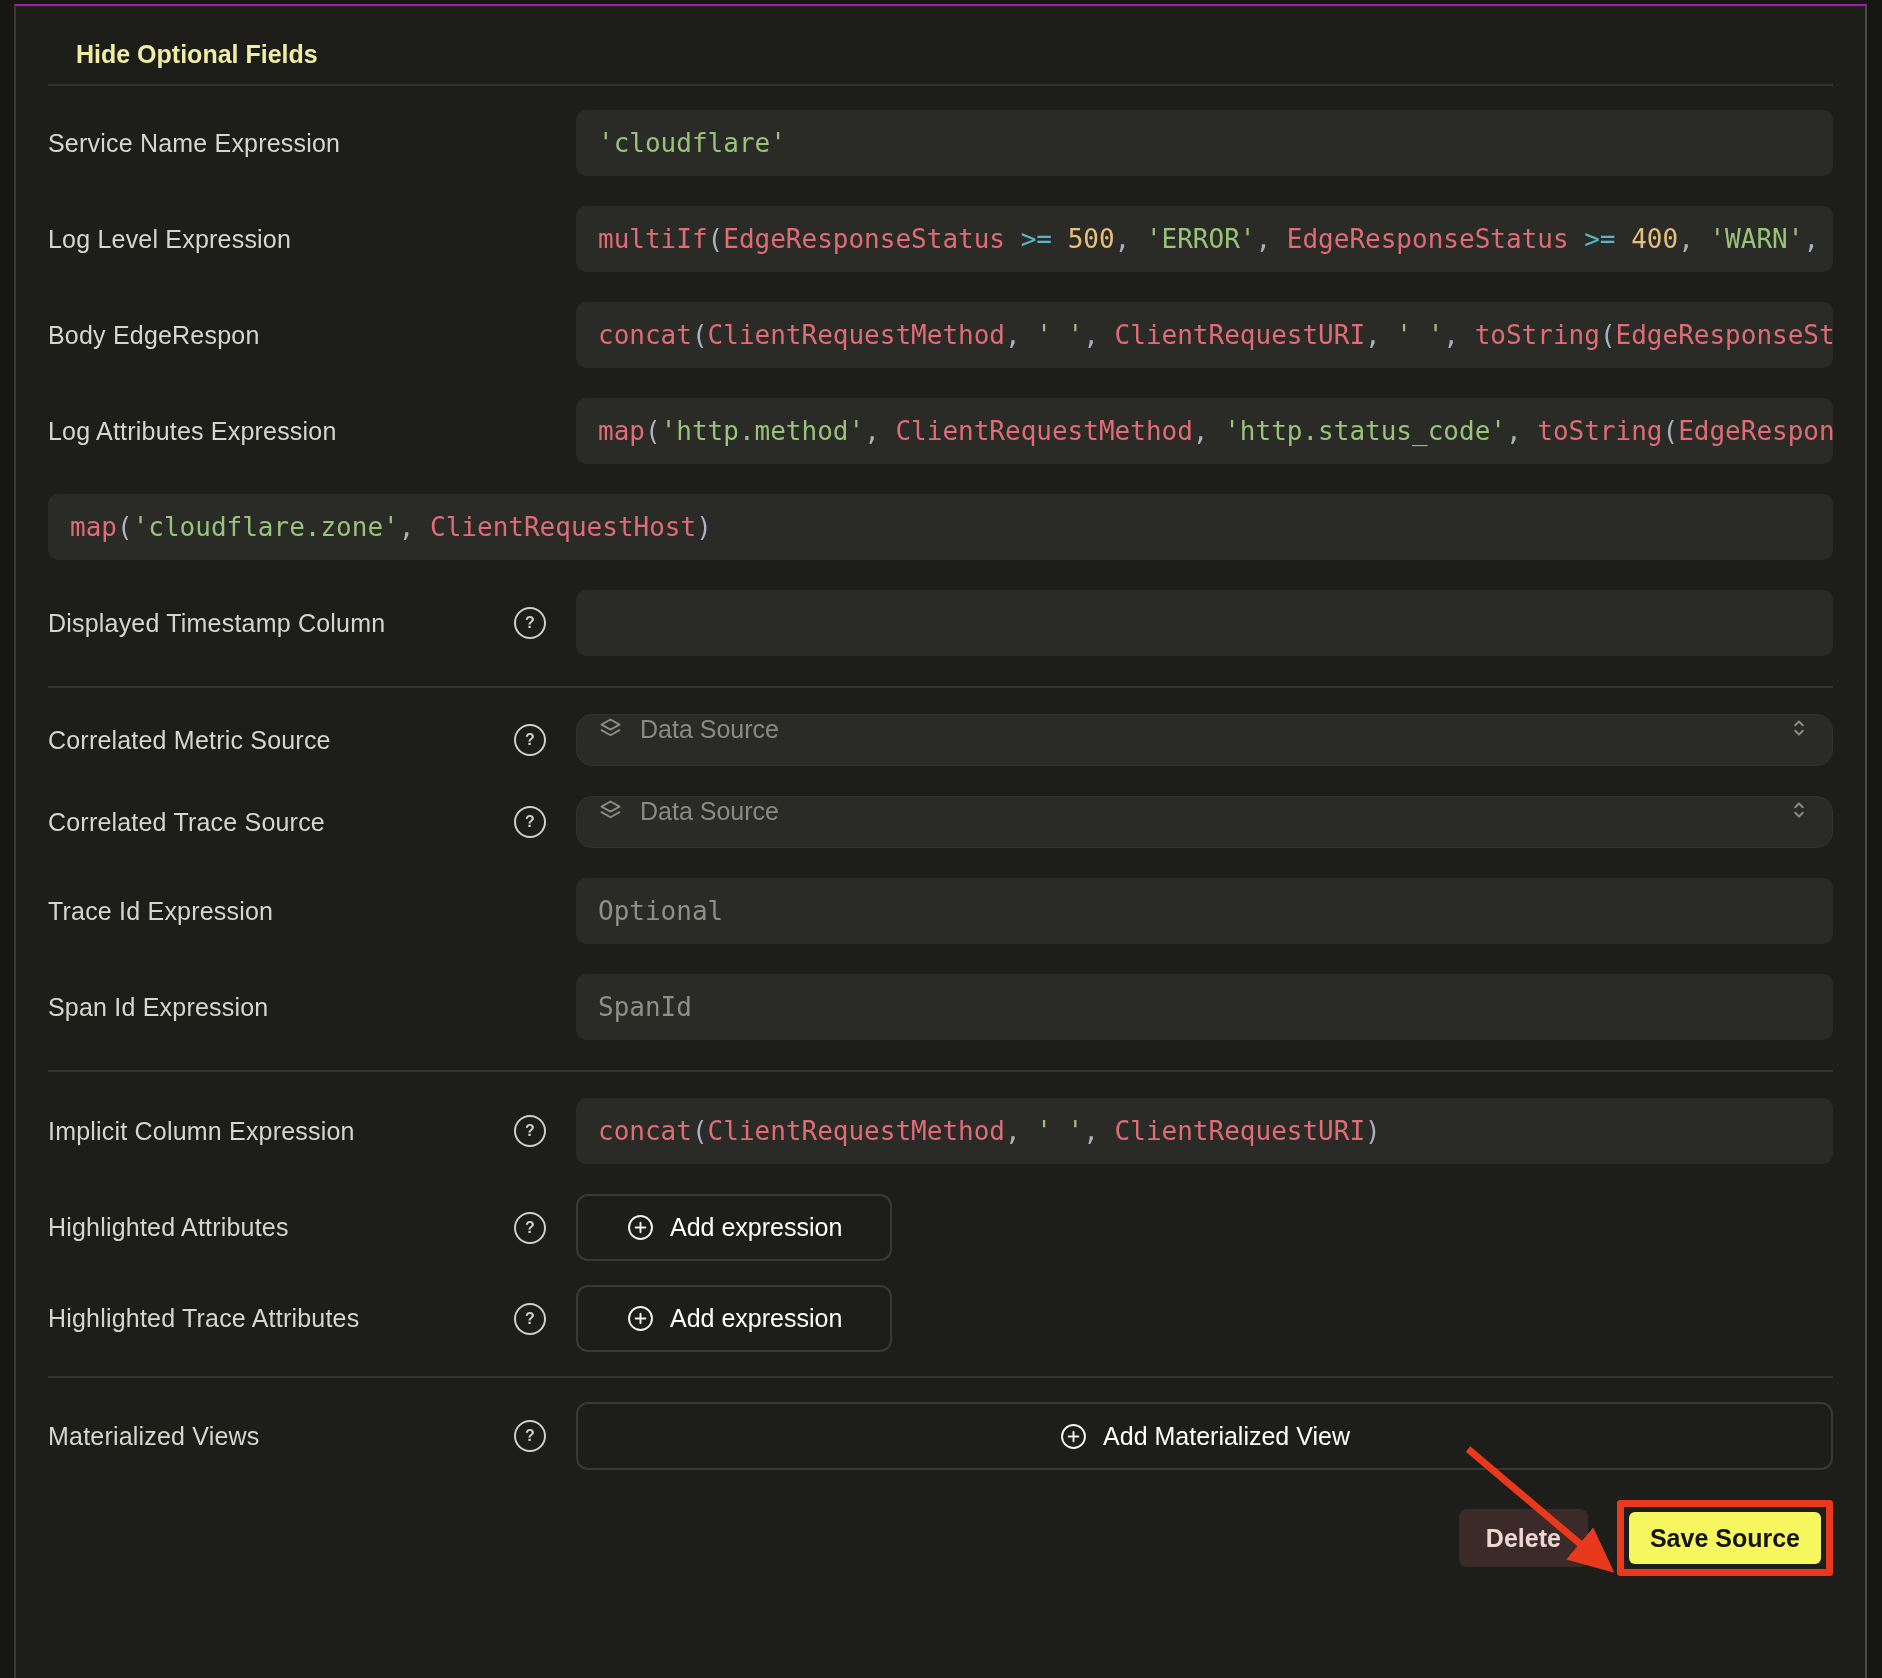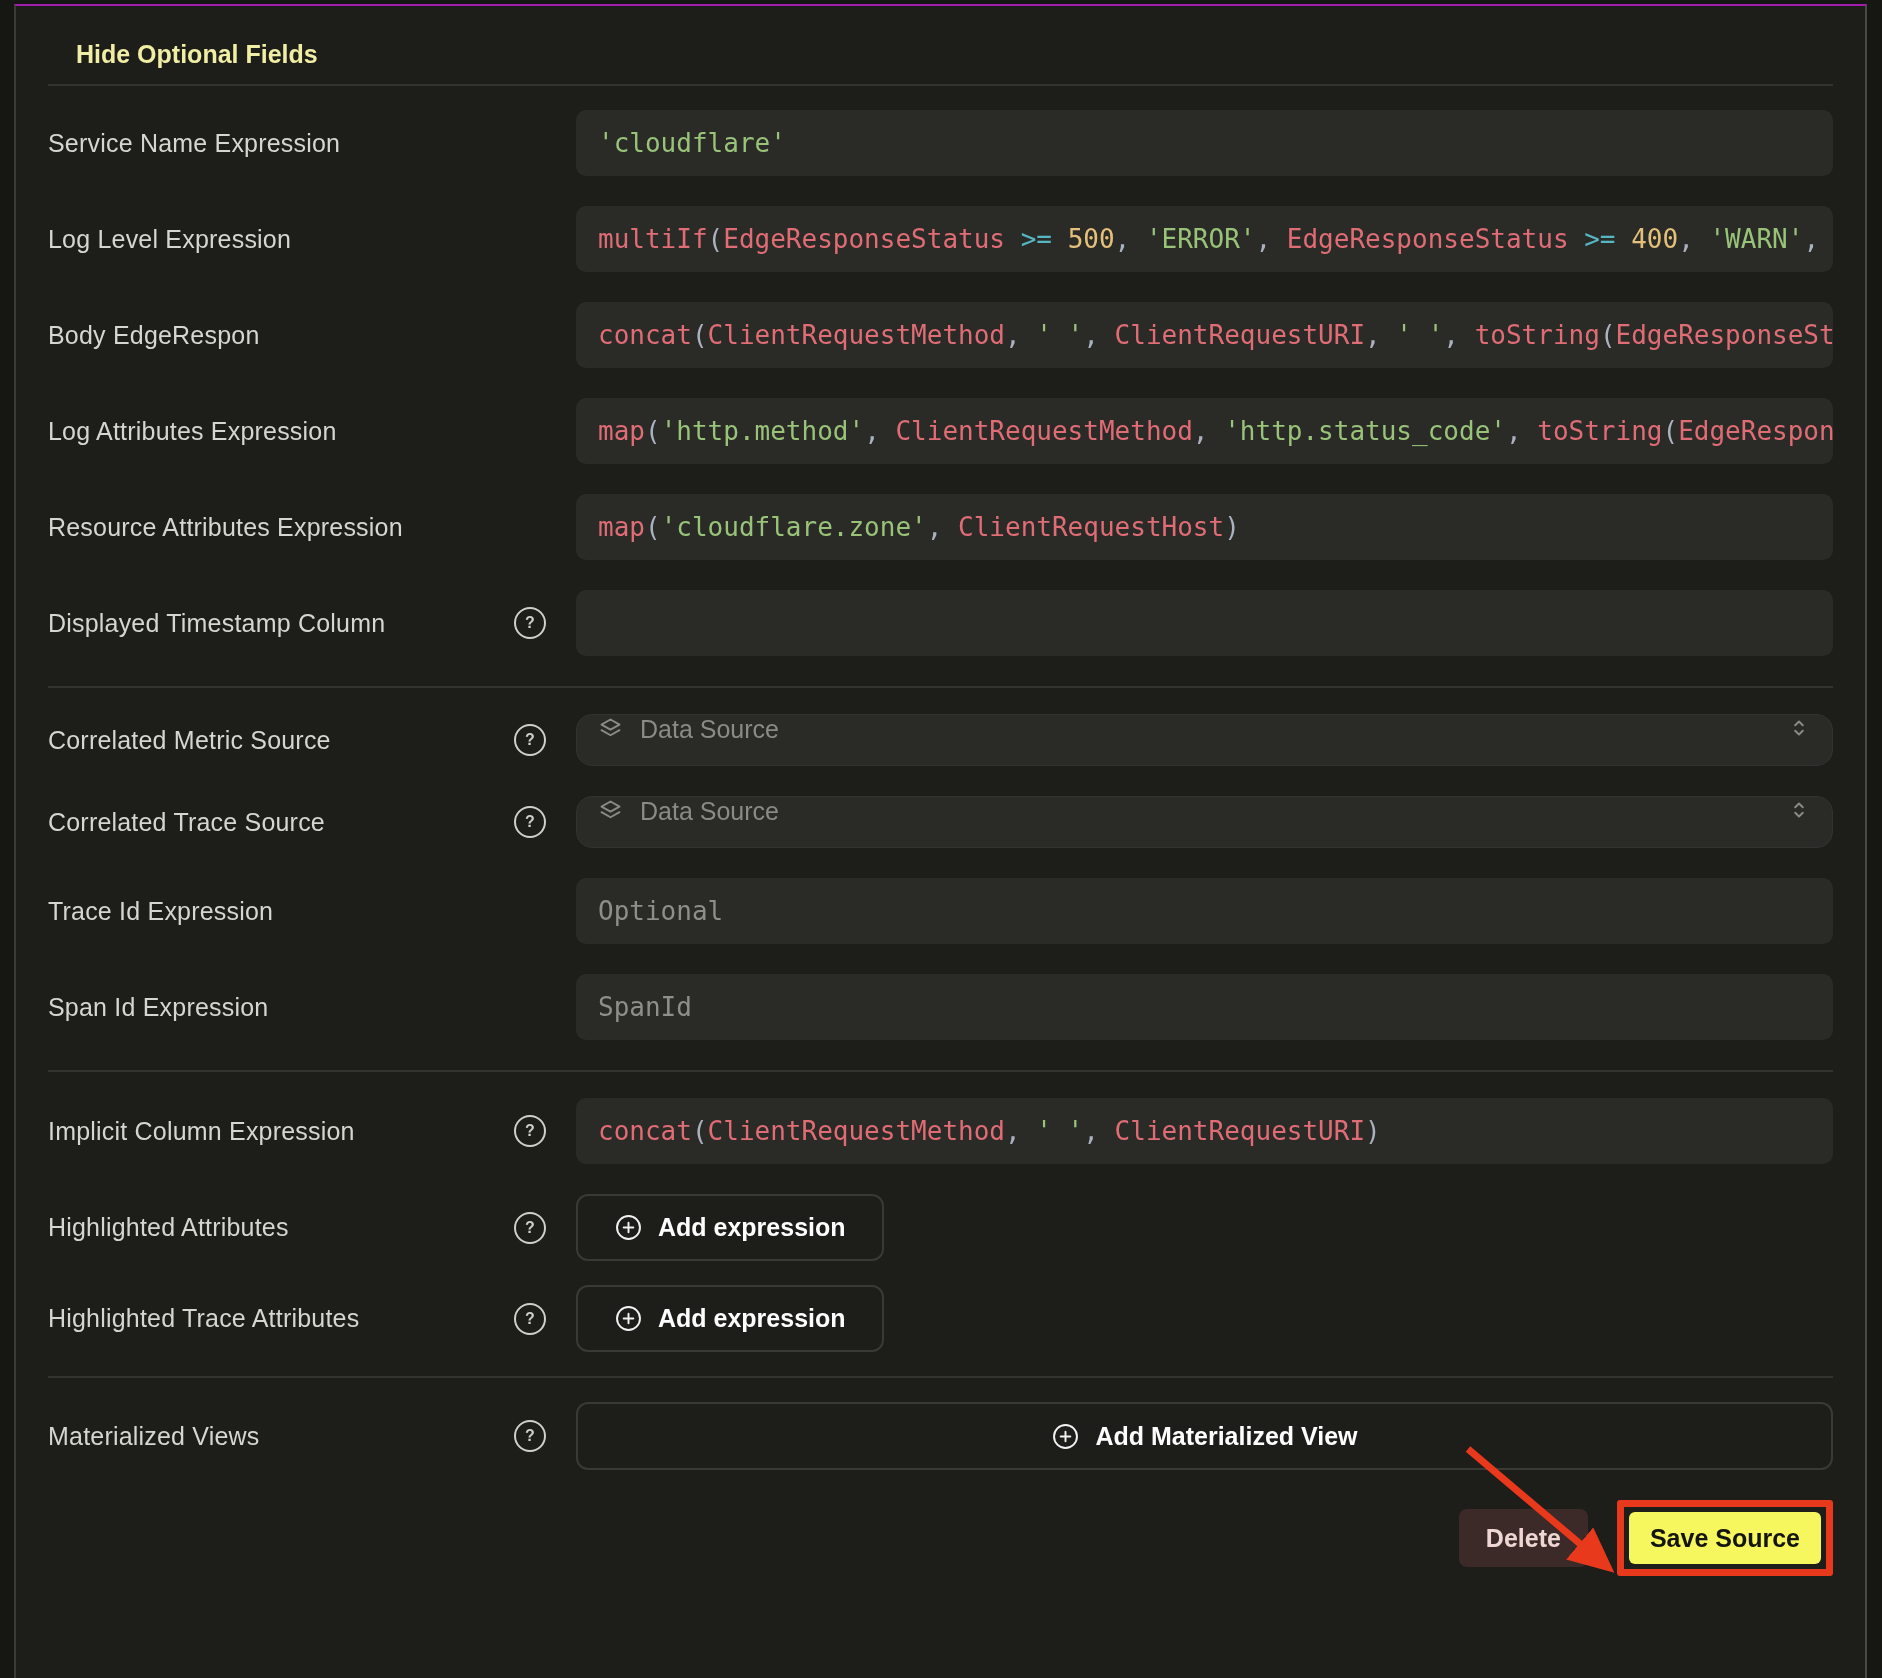--- a/index.html
+++ b/index.html
@@ -44,22 +44,22 @@
   .ph-mono{color:#8f8f89;}
   .select{
     height:52px;box-sizing:border-box;background:#2a2a27;border:1px solid #323230;border-radius:16px;
     display:flex;align-items:flex-start;padding:0 20px;cursor:pointer;
   }
   .select-text{color:#8b8b85;font-size:25px;margin-left:16px;}
   .select .chevrons{margin-left:auto;display:flex;align-items:center;}
   .icon-svg{display:block;}
   .add-btn{
     display:inline-flex;align-items:center;gap:15px;height:67px;box-sizing:border-box;
-    padding:0 36px;border:2px solid #3a3a35;border-radius:12px;background:transparent;
-    color:#ffffff;font-weight:700;font-size:25px;font-family:"Liberation Sans",sans-serif;cursor:pointer;
+    padding:0 48px;border:2px solid #3a3a35;border-radius:12px;background:transparent;
+    color:#ffffff;font-weight:400;font-size:25px;font-family:"Liberation Sans",sans-serif;cursor:pointer;
   }
   .add-btn.full{width:100%;height:68px;justify-content:center;}
   .row.gap-top{margin-top:20px;}
   .row.tight{margin-bottom:24px;}
   .divider.mid{margin:3px 0 26px 0;}
   .divider.low{margin:0 0 24px 0;}
   .footer{display:flex;justify-content:flex-end;align-items:center;gap:29px;margin-top:6px;}
   .delete-btn{
     background:var(--delete-button,#3b2a28);color:#eed7d3;font-weight:700;font-size:25px;
     font-family:"Liberation Sans",sans-serif;border:none;border-radius:8px;height:58px;
@@ -118,23 +118,20 @@
     <div class="row">
       <div class="label-col">
         <span class="label">Log Attributes Expression</span>
       </div>
       <div class="control-col">
         <div class="input"><span class="tok-id">map</span><span class="tok-punc">(</span><span class="tok-str">'http.method'</span><span class="tok-punc">, </span><span class="tok-id">ClientRequestMethod</span><span class="tok-punc">, </span><span class="tok-str">'http.status_code'</span><span class="tok-punc">, </span><span class="tok-id">toString</span><span class="tok-punc">(</span><span class="tok-id">EdgeRespon</span></div>
       </div>
     </div>
 
     <div class="row">
-      <div class="label-col">
-        <span class="label">Resource Attributes Expression</span>
-      </div>
       <div class="control-col">
         <div class="input"><span class="tok-id">map</span><span class="tok-punc">(</span><span class="tok-str">'cloudflare.zone'</span><span class="tok-punc">, </span><span class="tok-id">ClientRequestHost</span><span class="tok-punc">)</span></div>
       </div>
     </div>
 
     <div class="row">
       <div class="label-col">
         <span class="label">Displayed Timestamp Column</span>
         <span class="help">?</span>
       </div>

